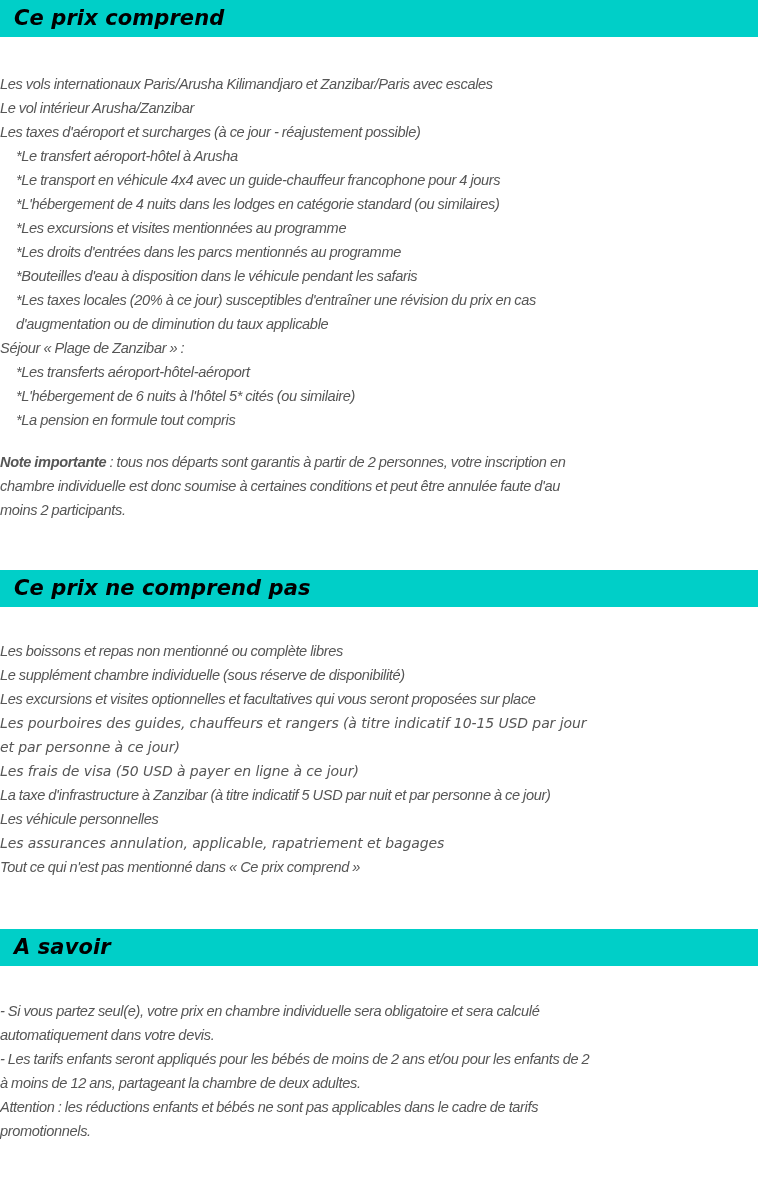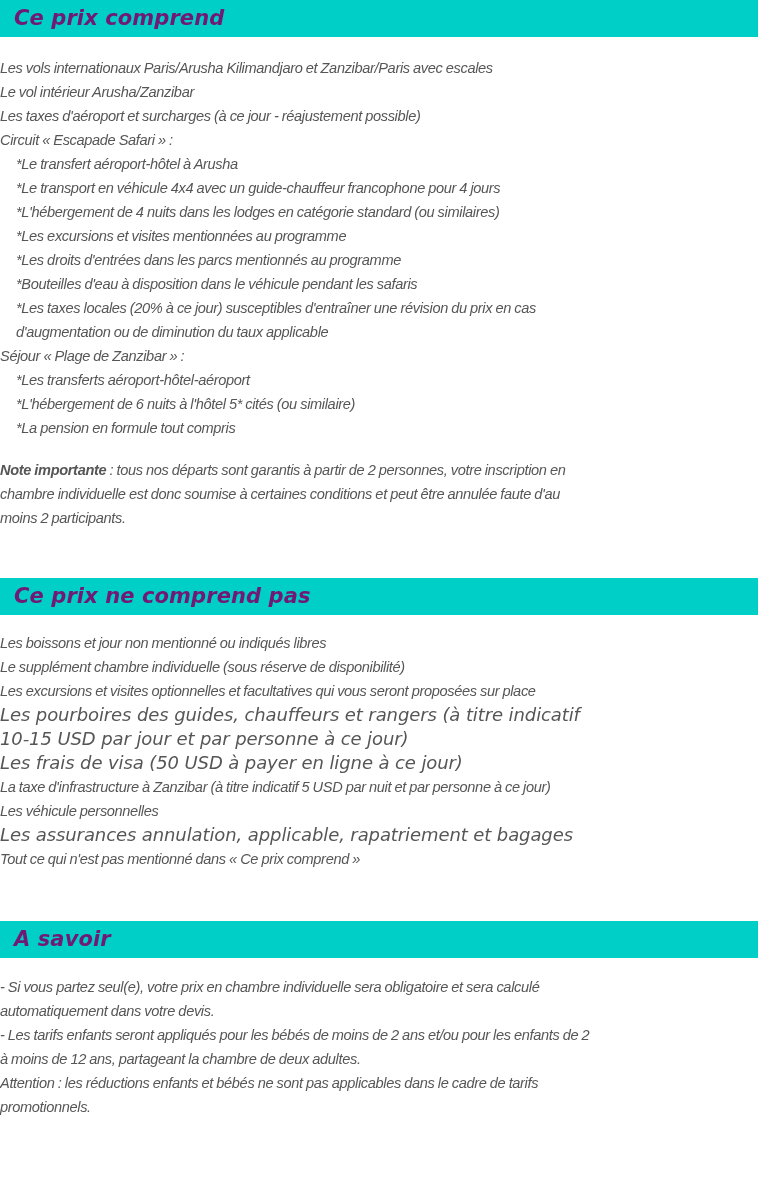--- a/index.html
+++ b/index.html
@@ -25,51 +25,52 @@
   .section-bar {
     background: #00cfc8;
     height: 37px;
     display: flex;
     align-items: center;
     box-sizing: border-box;
     padding-left: 14px;
     width: 758px;
   }
   .section-bar .section-title {
-    color: #701a75;
+    color: #000000;
     font-family: "DejaVu Sans", sans-serif;
     font-style: italic;
     font-weight: bold;
     font-size: 21px;
     line-height: 1;
     letter-spacing: 0.1px;
     white-space: nowrap;
   }
 
   
   .section-body {
     padding: 0 12px 0 0;
     box-sizing: border-box;
     width: 612px;
+    margin-top: 16px;
   }
   .line {
     font-family: "Liberation Sans Narrow", "Liberation Sans", sans-serif;
     font-style: italic;
     font-size: 14.6px;
     line-height: 24px;
     color: #565656;
     letter-spacing: -0.35px;
     white-space: normal;
     word-spacing: -0.4px;
   }
   
   .line.wide {
     font-family: "DejaVu Sans", sans-serif;
     font-style: italic;
-    font-size: 18px;
+    font-size: 14px;
     letter-spacing: -0.1px;
     word-spacing: 0px;
     line-height: 24px;
   }
   .line.indent {
     padding-left: 16px;
   }
   .line b {
     font-weight: bold;
     font-style: italic;
@@ -88,21 +89,20 @@
 
   <div class="section-bar">
     <span class="section-title">Ce prix comprend</span>
   </div>
   <div class="spacer-after-bar-1"></div>
 
   <div class="section-body">
     <div class="line">Les vols internationaux Paris/Arusha Kilimandjaro et Zanzibar/Paris avec escales</div>
     <div class="line">Le vol intérieur Arusha/Zanzibar</div>
     <div class="line">Les taxes d'aéroport et surcharges (à ce jour - réajustement possible)</div>
-    <div class="line">Circuit « Escapade Safari » :</div>
     <div class="line indent">*Le transfert aéroport-hôtel à Arusha</div>
     <div class="line indent">*Le transport en véhicule 4x4 avec un guide-chauffeur francophone pour 4 jours</div>
     <div class="line indent">*L'hébergement de 4 nuits dans les lodges en catégorie standard (ou similaires)</div>
     <div class="line indent">*Les excursions et visites mentionnées au programme</div>
     <div class="line indent">*Les droits d'entrées dans les parcs mentionnés au programme</div>
     <div class="line indent">*Bouteilles d'eau à disposition dans le véhicule pendant les safaris</div>
     <div class="line indent">*Les taxes locales (20% à ce jour) susceptibles d'entraîner une révision du prix en cas d'augmentation ou de diminution du taux applicable</div>
     <div class="line">Séjour « Plage de Zanzibar » :</div>
     <div class="line indent">*Les transferts aéroport-hôtel-aéroport</div>
     <div class="line indent">*L'hébergement de 6 nuits à l'hôtel 5* cités (ou similaire)</div>
@@ -114,21 +114,21 @@
   </div>
 
   <div class="spacer-before-bar"></div>
 
   <div class="section-bar">
     <span class="section-title">Ce prix ne comprend pas</span>
   </div>
   <div class="spacer-after-bar"></div>
 
   <div class="section-body">
-    <div class="line">Les boissons et jour non mentionné ou indiqués libres</div>
+    <div class="line">Les boissons et repas non mentionné ou complète libres</div>
     <div class="line">Le supplément chambre individuelle (sous réserve de disponibilité)</div>
     <div class="line">Les excursions et visites optionnelles et facultatives qui vous seront proposées sur place</div>
     <div class="line wide">Les pourboires des guides, chauffeurs et rangers (à titre indicatif 10-15 USD par jour et par personne à ce jour)</div>
     <div class="line wide">Les frais de visa (50 USD à payer en ligne à ce jour)</div>
     <div class="line">La taxe d'infrastructure à Zanzibar (à titre indicatif 5 USD par nuit et par personne à ce jour)</div>
     <div class="line">Les véhicule personnelles</div>
     <div class="line wide">Les assurances annulation, applicable, rapatriement et bagages</div>
     <div class="line">Tout ce qui n'est pas mentionné dans « Ce prix comprend »</div>
   </div>
 

